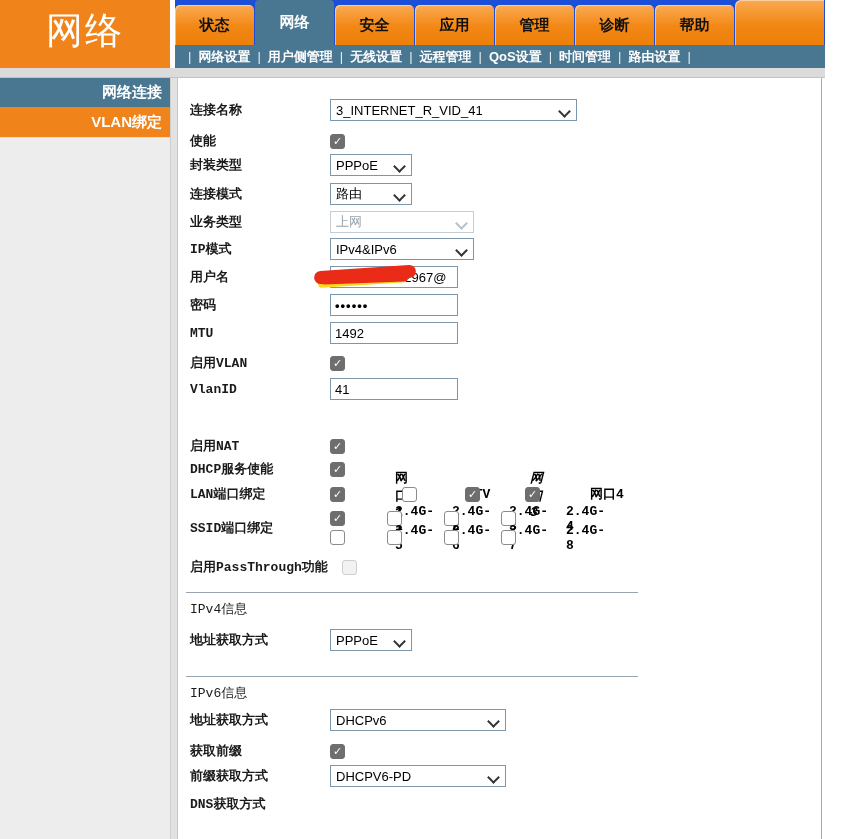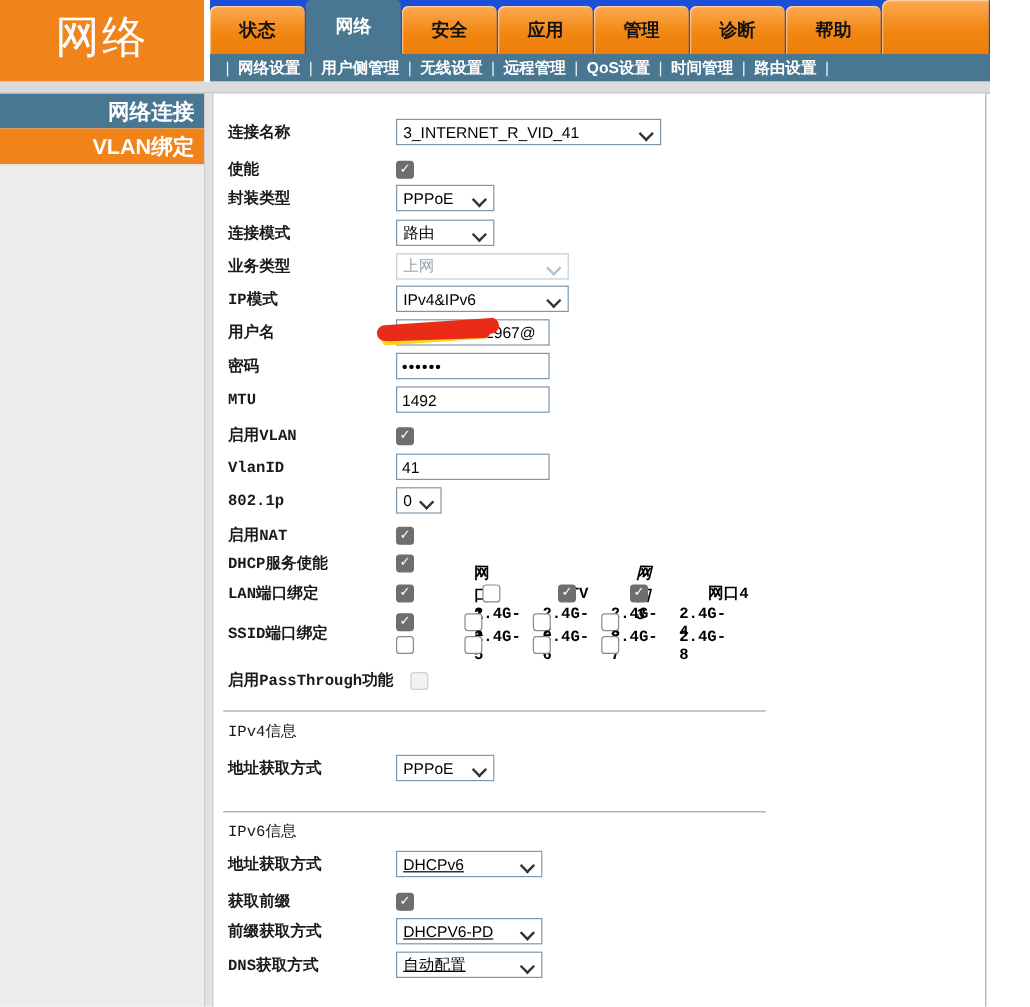--- a/index.html
+++ b/index.html
@@ -21,21 +21,21 @@
           color:#fff;font-size:13px;font-weight:bold;display:flex;align-items:center;
           padding-left:6px;box-sizing:border-box;white-space:nowrap;}
   .subnav .sep{margin:0 7px;color:#e8eef2;font-weight:normal;}
   .subnav .item{cursor:pointer;}
   .graystrip{position:absolute;left:0;top:68px;width:825px;height:10px;background:#DBDBDB;
              border-bottom:1px solid #c2c2c2;box-sizing:border-box;}
 
   
   .sidebar{position:absolute;left:0;top:78px;width:170px;height:761px;background:#fff;}
   .side-item{height:29px;display:flex;align-items:center;justify-content:flex-end;
-             padding-right:8px;color:#fff;font-size:18px;font-weight:bold;cursor:pointer;}
+             padding-right:8px;color:#fff;font-size:15px;font-weight:bold;cursor:pointer;}
   .side-item.blue{background:#497791;}
   .side-item.orange{background:#F0831A;height:30px;}
   .side-rest{background:#EDEDED;height:702px;border-top:1px solid #e0e0e0;}
   .vdivider{position:absolute;left:170px;top:78px;width:8px;height:761px;background:#E2E2E2;
             border-left:1px solid #cfcfcf;border-right:1px solid #c6c6c6;box-sizing:border-box;}
 
   
   .content{position:absolute;left:178px;top:78px;width:644px;height:761px;background:#fff;
            border-right:1px solid #ababab;box-sizing:border-box;}
   .row{position:absolute;left:12px;display:flex;align-items:center;height:22px;}
@@ -47,21 +47,21 @@
 
   
   .selectbox{position:relative;height:22px;background:#fff;border:1px solid #7C96AC;
              box-sizing:border-box;display:flex;align-items:center;padding:0 20px 0 5px;
              font-size:13px;color:#000;cursor:pointer;}
   .selectbox .chev{position:absolute;right:7px;top:7px;width:7px;height:7px;
                    border-left:2px solid #333;border-bottom:2px solid #333;
                    transform:rotate(-45deg);pointer-events:none;}
   .selectbox.disabled{border-color:#c3cdd6;color:#9aa4ad;background:#fff;cursor:default;}
   .selectbox.disabled .chev{border-color:#b6c0c9;}
-  .w220{width:221px;} .w80{width:82px;} .w140{width:144px;} .w150{width:122px;text-decoration:underline;} .w36{width:38px;}
+  .w220{width:247px;} .w80{width:82px;} .w140{width:144px;} .w150{width:176px;} .w36{width:38px;}
 
   
   .tin{width:128px;height:22px;box-sizing:border-box;border:1px solid #7C96AC;
        font-size:13px;padding:0 4px;font-family:"Liberation Sans",sans-serif;color:#000;}
   .pwd{font-weight:bold;letter-spacing:1px;}
 
   
   .cb{width:15px;height:15px;box-sizing:border-box;border-radius:3px;flex:none;
       border:1px solid #8b8b8b;background:#fff;display:inline-flex;align-items:center;
       justify-content:center;cursor:pointer;}
@@ -195,27 +195,20 @@
   <div class="row" style="top:274px">
     <span class="lbl">启用VLAN</span>
     <span class="cb on"></span>
   </div>
 
   <div class="row" style="top:300px">
     <span class="lbl">VlanID</span>
     <input class="tin" value="41" style="">
   </div>
 
-  <div class="row" style="top:328px">
-    <span class="lbl">802.1p</span>
-    <span class="selectbox w36">
-      <span>0</span>
-      <span class="chev"></span>
-    </span>
-  </div>
 
   <div class="row" style="top:357px">
     <span class="lbl">启用NAT</span>
     <span class="cb on"></span>
   </div>
 
   <div class="row" style="top:380px">
     <span class="lbl">DHCP服务使能</span>
     <span class="cb on"></span>
   </div>
@@ -317,19 +310,15 @@
   <div class="row" style="top:687px">
     <span class="lbl">前缀获取方式</span>
     <span class="selectbox w150">
       <span>DHCPV6-PD</span>
       <span class="chev"></span>
     </span>
   </div>
 
   <div class="row" style="top:715px">
     <span class="lbl">DNS获取方式</span>
-    <span class="selectbox w150">
-      <span>自动配置</span>
-      <span class="chev"></span>
-    </span>
   </div>
 
 </div>
 
 </body></html>

